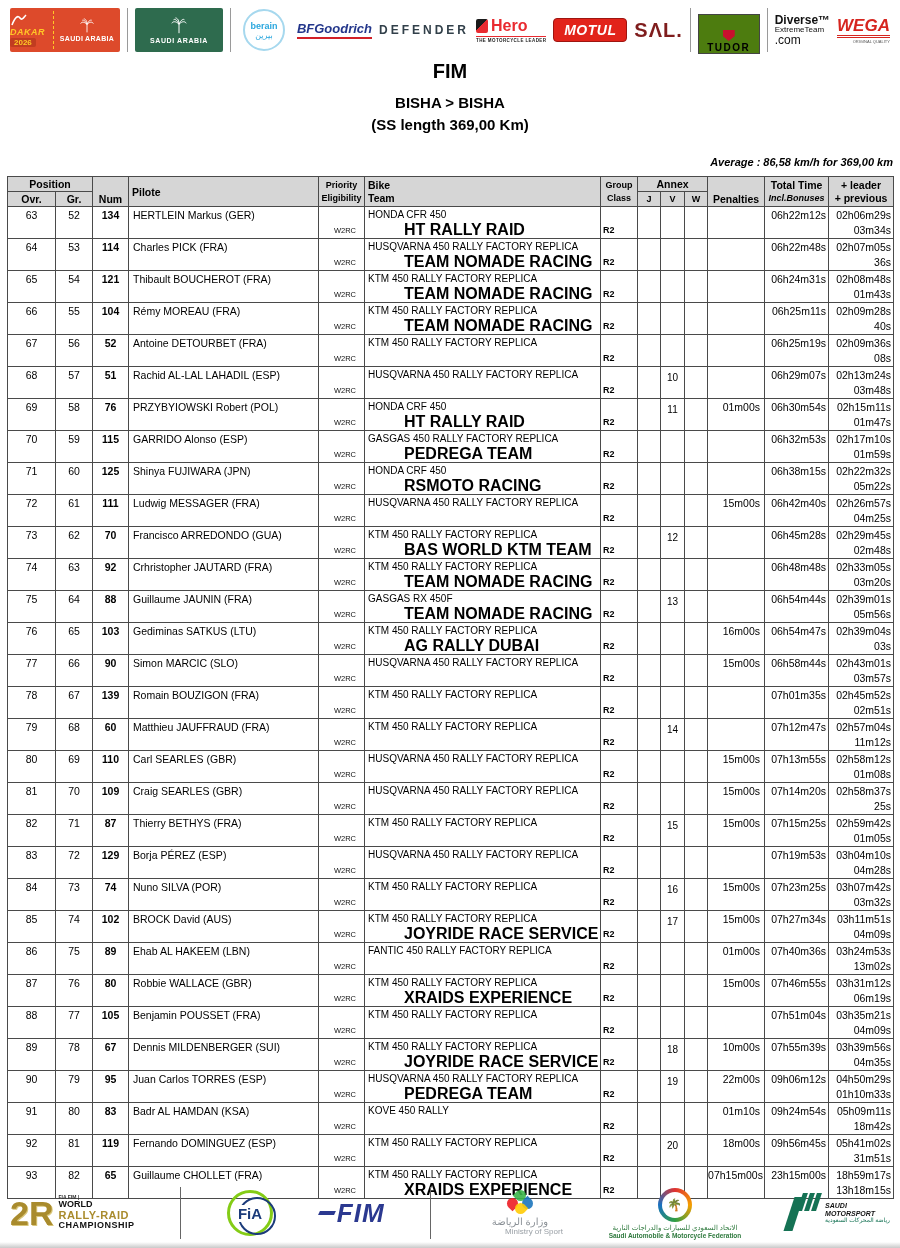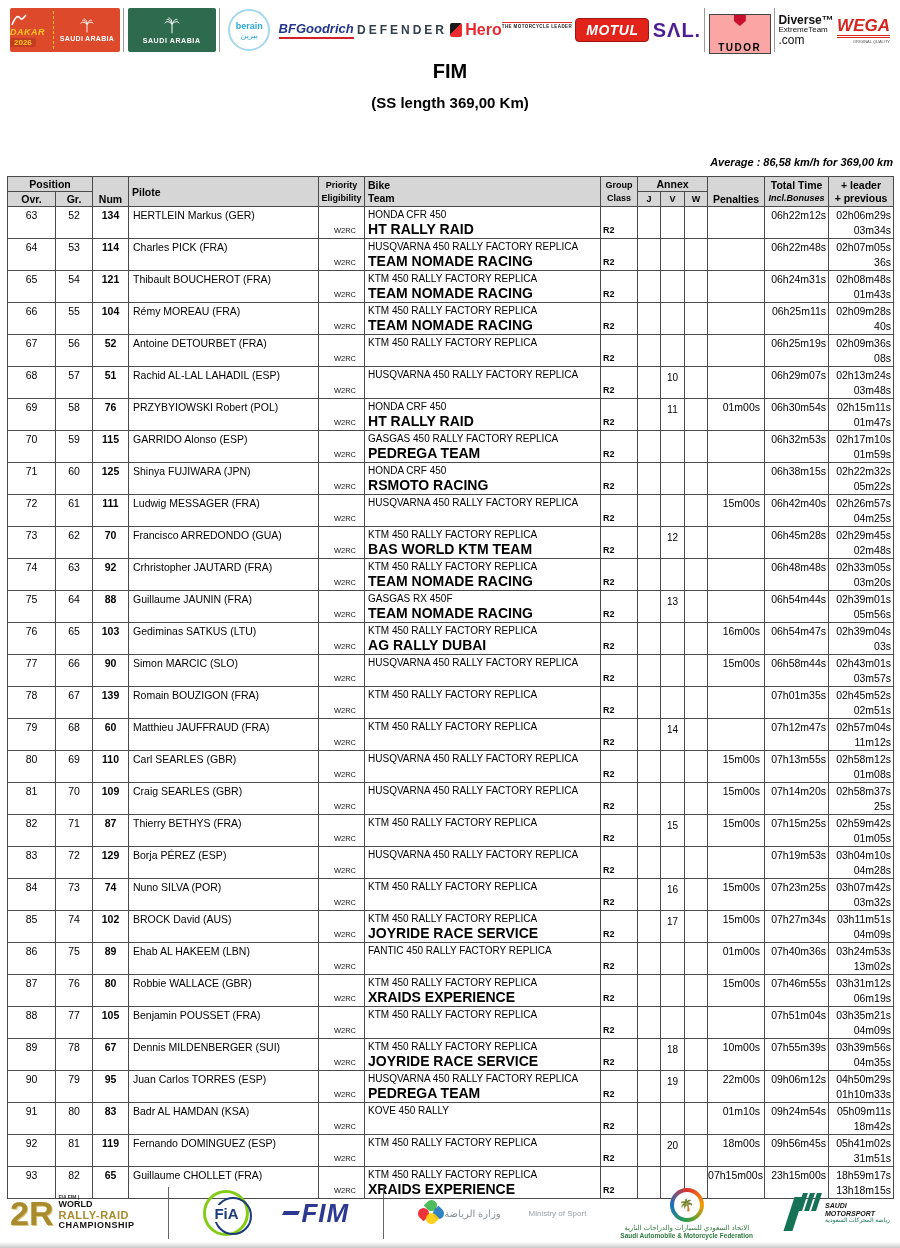--- a/index.html
+++ b/index.html
@@ -21,30 +21,30 @@
   .saudi-box .lbl { font-size:7px; font-weight:bold; letter-spacing:.6px; }
 
   .berain { width:52px; display:flex; align-items:center; justify-content:center; }
   .berain-circle { width:42px; height:42px; border:2px solid #a6d8ee; border-radius:50%; display:flex; flex-direction:column; align-items:center; justify-content:center; color:#2ba7de; }
   .berain-latin { font-size:9px; font-weight:bold; }
   .berain-ar { font-size:8px; }
 
   .bfg { font-size:13px; font-weight:bold; font-style:italic; color:#23368b; border-bottom:2px solid #d22027; padding-bottom:1px;}
   .defender { font-size:12px; font-weight:bold; letter-spacing:3px; color:#32404a; }
 
-  .hero { display:flex; align-items:flex-start; }
+  .hero { display:flex; flex-direction:column; align-items:flex-start; }
   .hero-top { display:flex; align-items:center; gap:3px; }
   .hero-ic { width:12px; height:14px; background:linear-gradient(135deg,#1a1a1a 45%,#e92a30 45%); border-radius:2px; }
   .hero-word { color:#e92a30; font-weight:bold; font-size:16px; }
   .hero-tag { font-size:4.5px; letter-spacing:.4px; border-top:1px solid #e92a30; margin-top:1px; padding-top:1px; color:#222; font-weight:bold;}
 
   .motul { width:74px; height:24px; background:#e2231a; border:1px solid #9e1510; border-radius:4px; color:#fff; display:flex; align-items:center; justify-content:center; font-weight:bold; font-style:italic; font-size:14px; letter-spacing:.5px;}
-  .sal { color:#4c1d95; font-weight:bold; font-size:20px; letter-spacing:1px; }
-
-  .tudor-box { width:62px; height:40px; border:1px solid #444; display:flex; flex-direction:column; align-items:center; justify-content:space-between; gap:1px; background:#fca5a5;margin-top:8px;}
+  .sal { color:#7f1d1d; font-weight:bold; font-size:20px; letter-spacing:1px; }
+
+  .tudor-box { width:62px; height:40px; border:1px solid #444; display:flex; flex-direction:column; align-items:center; justify-content:flex-end; gap:1px; background:#4d7c0f;margin-top:8px;}
   .tudor-shield { width:12px; height:11px; background:#c8102e; clip-path:polygon(0 0,100% 0,100% 55%,50% 100%,0 55%); }
   .tudor-word { font-size:10px; font-weight:bold; letter-spacing:1.5px; }
 
   .diverse { display:flex; flex-direction:column; line-height:1; color:#111; }
   .diverse .d1 { font-size:12px; font-weight:bold; }
   .diverse .d2 { font-size:8px; }
   .diverse .d3 { font-size:12px; }
 
   .wega { display:flex; flex-direction:column; align-items:flex-end; }
   .wega-word { color:#d6251f; font-weight:bold; font-style:italic; font-size:17px; border-bottom:3px double #d6251f; line-height:1; padding-bottom:1px;}
@@ -68,21 +68,21 @@
   .two-line div { line-height:13px; }
 
   tr.data-row { height:31px; }
   tr.data-row td { vertical-align:top; font-size:10.5px; }
   .c-ovr, .c-gr { text-align:center; padding-top:2px; }
   .c-num { text-align:center; font-weight:bold; padding-top:2px; }
   .c-pilote { padding:2px 0 0 4px; }
   .c-prio { vertical-align:bottom !important; text-align:right; font-size:7.5px !important; padding:0 8px 3px 0; color:#111; }
   .c-bike { padding-left:3px; }
   .c-bike .bike-line { font-size:10px; line-height:15px; }
-  .c-bike .team-line { font-size:14px; font-weight:bold; line-height:15px; }
+  .c-bike .team-line { font-size:16px; font-weight:bold; line-height:15px;margin-left:36px; }
   .c-group { font-size:9px !important; padding:18px 0 0 2px;font-weight:bold; }
   .c-annex { text-align:center; font-size:10px !important; padding-top:5px; }
   .c-pen { text-align:right; padding:2px 4px 0 0; }
   .c-total { text-align:right; padding:2px 2px 0 0; }
   .c-lead div { text-align:right; padding-right:2px; line-height:15px; }
   .c-lead div:first-child { padding-top:1px; }
 
   
   .footer-bar { position:absolute; top:1186px; left:10px; width:880px; height:54px; display:flex; align-items:center; justify-content:space-between; }
   .fvdiv { width:1px; height:52px; background:#666; flex:0 0 1px; }
@@ -96,21 +96,21 @@
   .w2rc-l3 { font-size:9px; font-weight:bold; color:#111; letter-spacing:.5px; }
 
   .fia-logo { width:46px; height:46px; border:3px solid #84cc16; border-radius:50%; display:flex; align-items:center; justify-content:center; position:relative; }
   .fia-logo::before { content:""; position:absolute; right:-6px; top:4px; width:34px; height:34px; border:2px solid #1b3b7a; border-radius:50%; }
   .fia-word { font-size:15px; font-weight:bold; color:#1b3b7a; z-index:1; background:#fff; padding:0 2px; }
 
   .fim-logo { display:flex; align-items:center; gap:2px; }
   .fim-bar { width:16px; height:4px; background:#2b3990; transform:skewX(-25deg); }
   .fim-word { font-size:26px; font-weight:bold; font-style:italic; color:#2b3990; letter-spacing:1px; line-height:1; }
 
-  .mos-logo { display:flex; flex-direction:row; align-items:center; }
+  .mos-logo { display:flex; flex-direction:column; align-items:center; }
   .mos-flower { position:relative; width:26px; height:24px; margin-bottom:2px; }
   .mos-flower span { position:absolute; width:11px; height:11px; border-radius:50% 50% 50% 0; opacity:.9; }
   .mos-p1 { left:8px; top:0; background:#3bb54a; transform:rotate(45deg); }
   .mos-p2 { left:0; top:8px; background:#ed1c24; transform:rotate(-45deg); }
   .mos-p3 { left:15px; top:8px; background:#1c75bc; transform:rotate(135deg); }
   .mos-p4 { left:8px; top:13px; background:#ffcb05; transform:rotate(-135deg); }
   .mos-ar { font-size:10px; color:#8a9096; line-height:1.1; }
   .mos-en { font-size:8px; color:#9aa0a6;padding-left:28px; }
 
   .samf-logo { display:flex; flex-direction:column; align-items:center; }
@@ -207,20 +207,21 @@
     </div>
 
     <div class="wega">
       <span class="wega-word">WEGA</span>
       <span class="wega-tag">ORIGINAL QUALITY</span>
     </div>
   </div>
 
   <div class="title-block">
     <div class="t-org">FIM</div>
+    <div class="t-line">BISHA &gt; BISHA</div>
     <div class="t-line">(SS length 369,00 Km)</div>
   </div>
   <div class="t-avg">Average : 86,58 km/h for 369,00 km</div>
 
   <table class="results">
     <colgroup>
       <col style="width:48px">
         <col style="width:37px">
         <col style="width:36px">
       <col style="width:190px">

